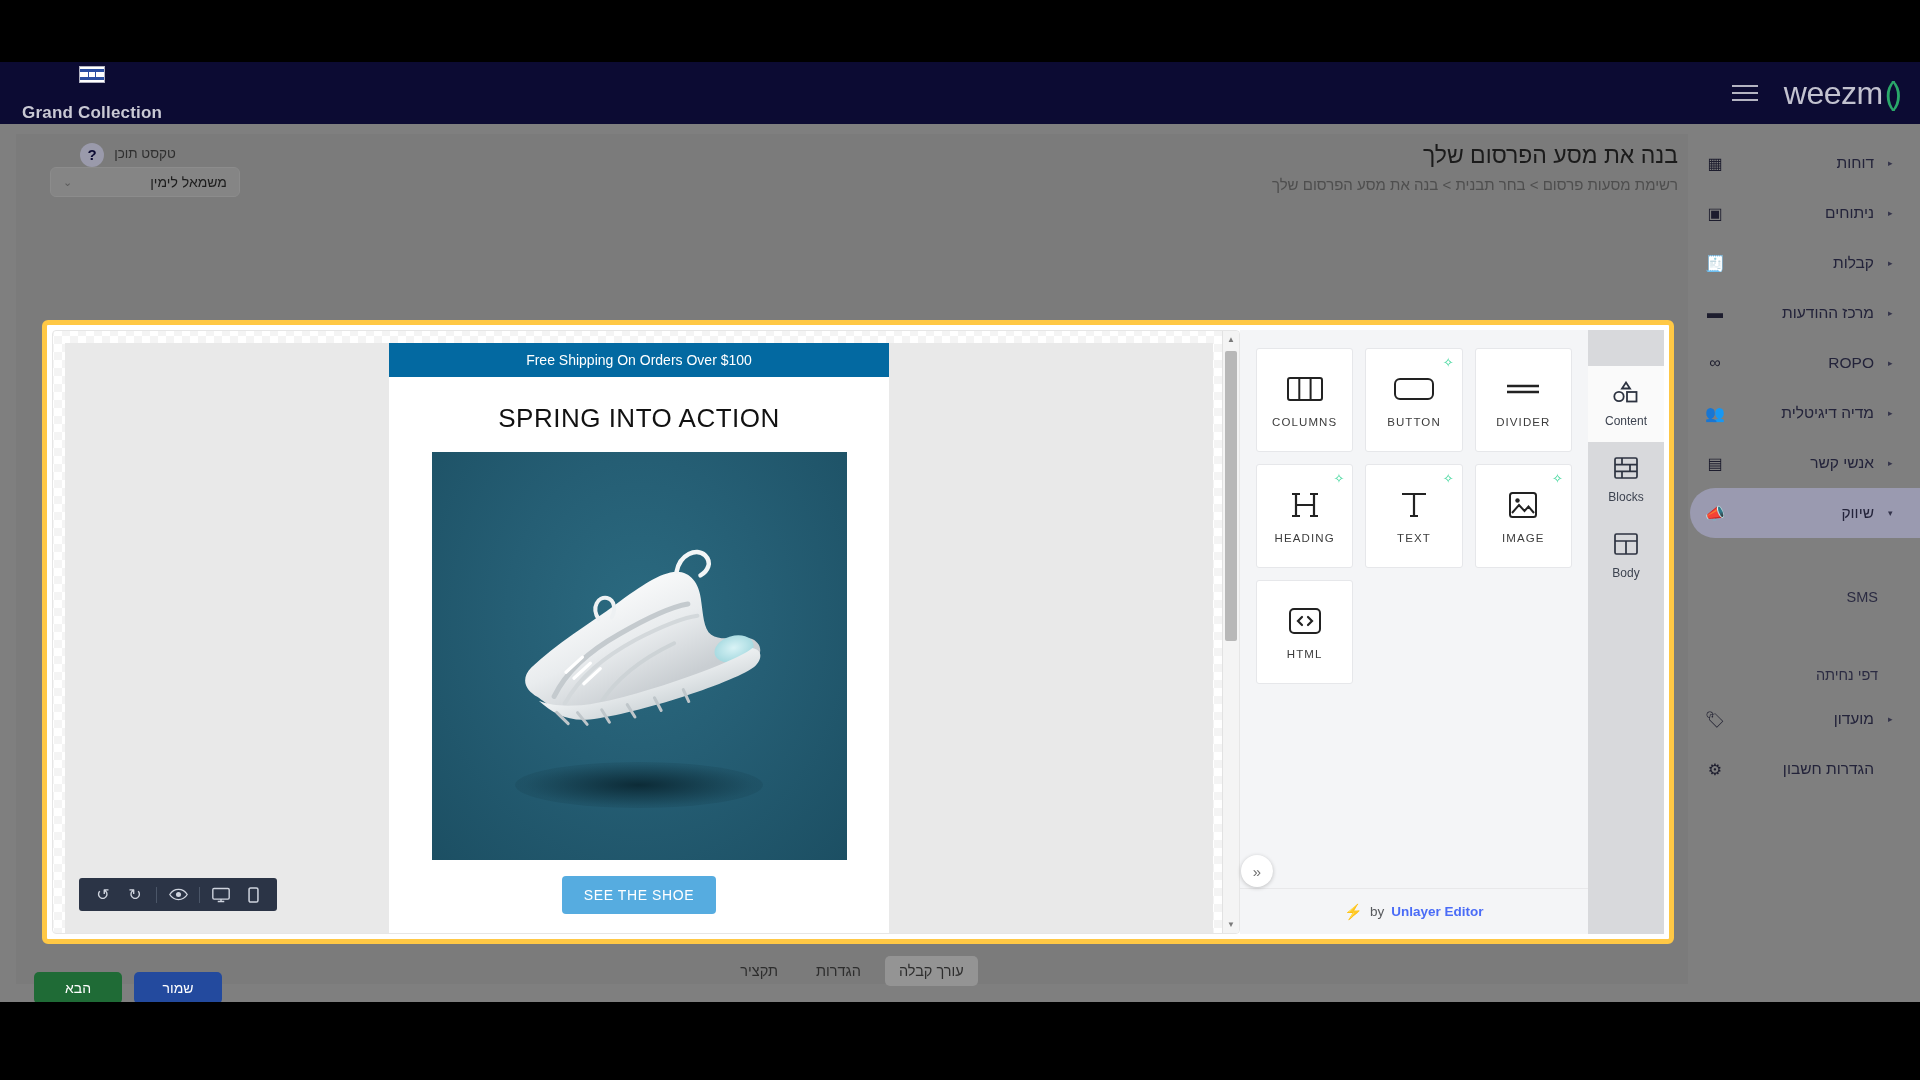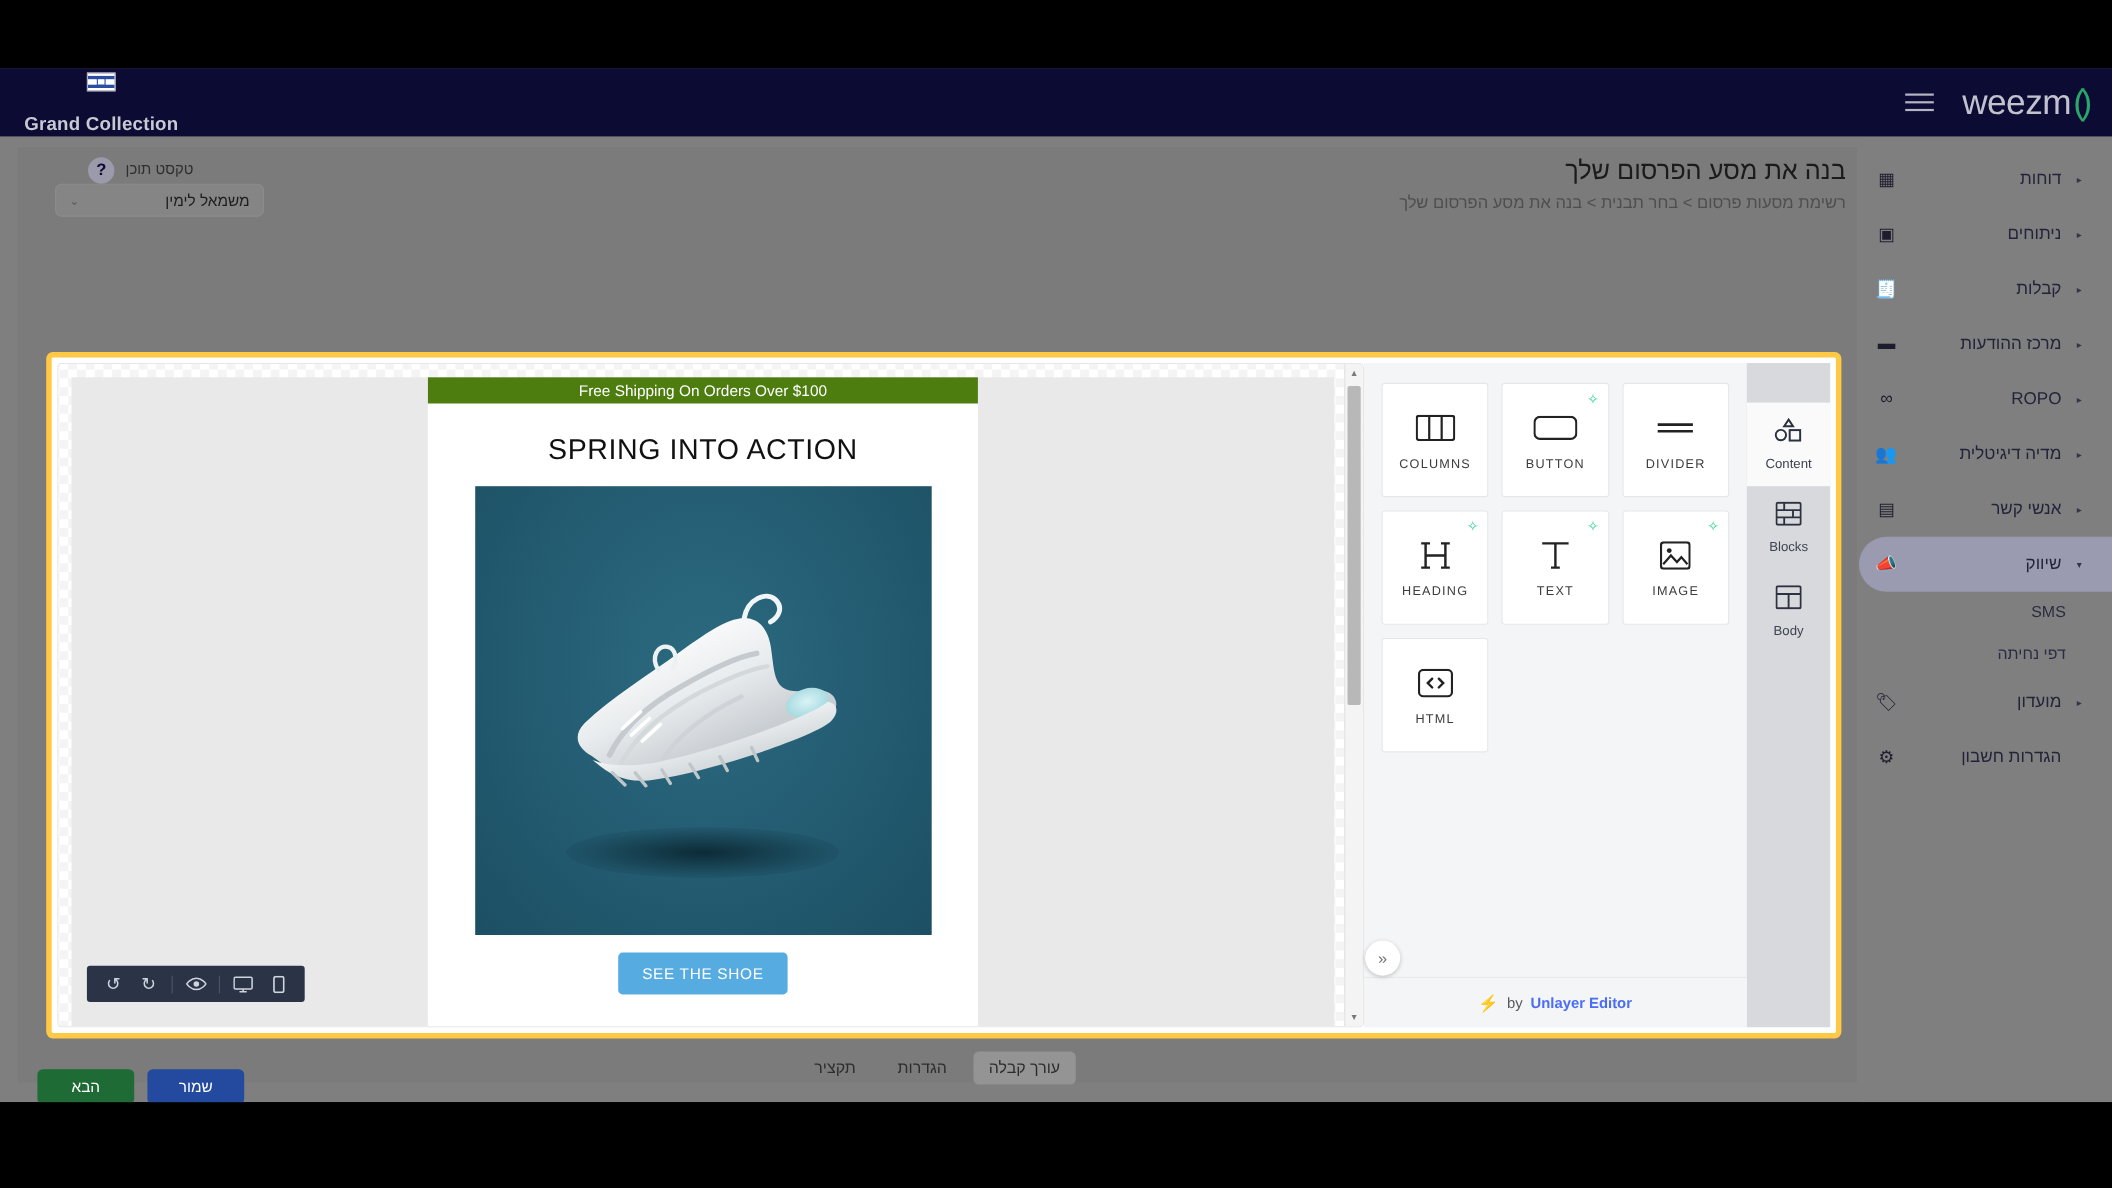--- a/index.html
+++ b/index.html
@@ -54,21 +54,21 @@
   .nav-item {
     display:flex; align-items:center; height:50px; padding:0 16px 0 14px;
     color:#23233a; font-size:15.5px; gap:10px; cursor:pointer;
   }
   .nav-item .nav-label { flex:1; text-align:right; padding-right:4px; }
   .nav-item .nav-ico { width:22px; text-align:center; font-size:16px; color:#1d1d2e; }
   .nav-item .nav-arrow { width:16px; font-size:9px; color:#33334a; text-align:left; }
   .nav-item.active { background:#9a9ab0; border-radius:26px 0 0 26px; }
   .nav-sub {
     height:38px; display:flex; align-items:center; justify-content:flex-start;
-    padding-right:42px; font-size:14.5px; color:#2b2b42; cursor:pointer;
+    padding-right:42px; font-size:14.5px; color:#2b2b42; cursor:pointer;margin-top:40px;
   }
   .nav-sub.active { background:#9a9ab0; border-radius:20px 0 0 20px; }
 
   
   .content-panel {
     position:absolute; left:16px; top:72px; width:1672px; height:850px;
     background:#7b7b7b;
   }
   .titlewrap { position:absolute; right:10px; top:8px; text-align:right; direction:rtl; }
   .page-title { font-size:23px; color:#1b1b1b; font-weight:400; }
@@ -96,21 +96,21 @@
     position:relative; flex:1; background:
       repeating-conic-gradient(#f4f4f4 0% 25%, #ffffff 0% 50%) 50% / 16px 16px;
     border:1px solid #e6e6e6; border-radius:4px; overflow:hidden;
   }
   .canvas-stage { position:absolute; inset:12px 26px 0 12px; display:flex; justify-content:center; }
   .email-wrap { width:500px; background:#fff; position:relative; }
   .email-side-l, .email-side-r { flex:1; background:#e9e9e9; }
   .stage-row { display:flex; width:100%; height:100%; }
 
   .promo-bar {
-    height:24px; background:#4d7c0f; color:#fff; font-size:14px;
+    height:34px; background:#0369a1; color:#fff; font-size:14px;
     display:flex; align-items:center; justify-content:center;
   }
   .email-body { background:#fff; padding:16px 22px 10px; text-align:center; }
   .email-h1 { font-size:26px; color:#111; letter-spacing:.5px; padding:10px 0 18px; }
   .shoe-box {
     width:415px; height:408px; margin:0 auto;
     background:radial-gradient(ellipse at 50% 40%, #2b6a80 0%, #255e74 45%, #1c4f63 100%);
     position:relative; overflow:hidden;
   }
   .shoe-shadow {

